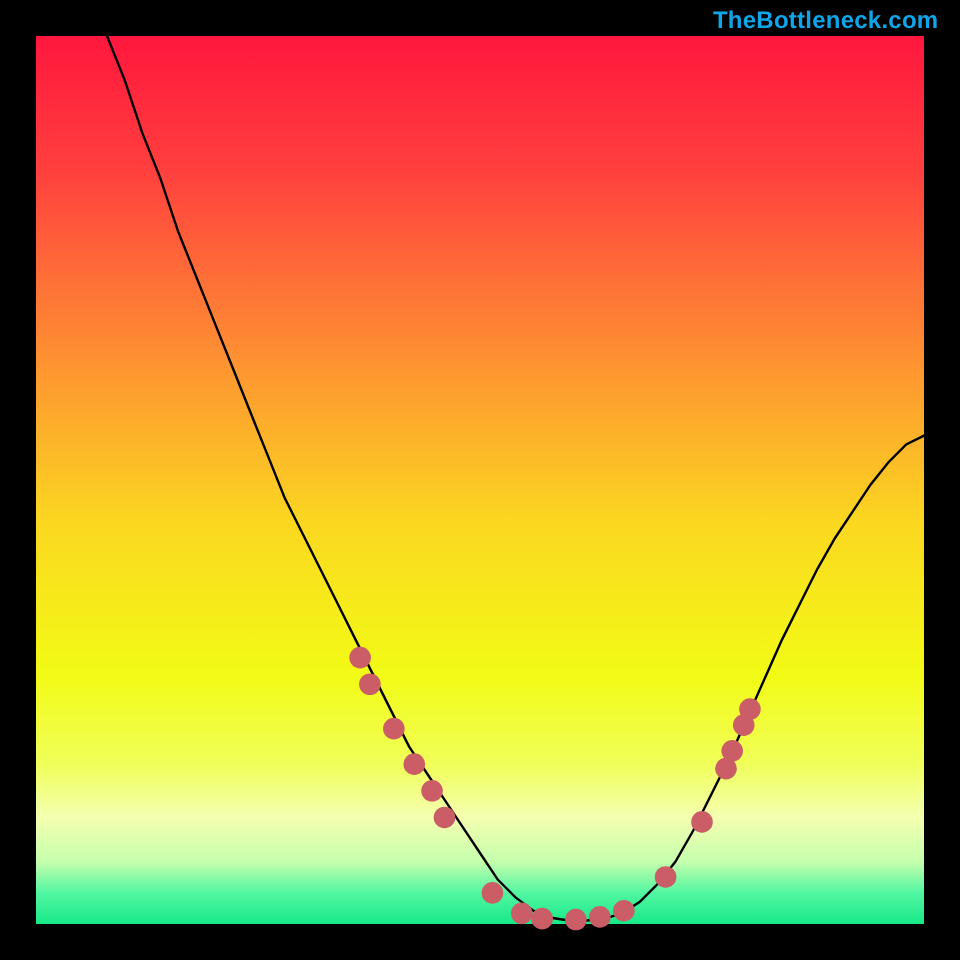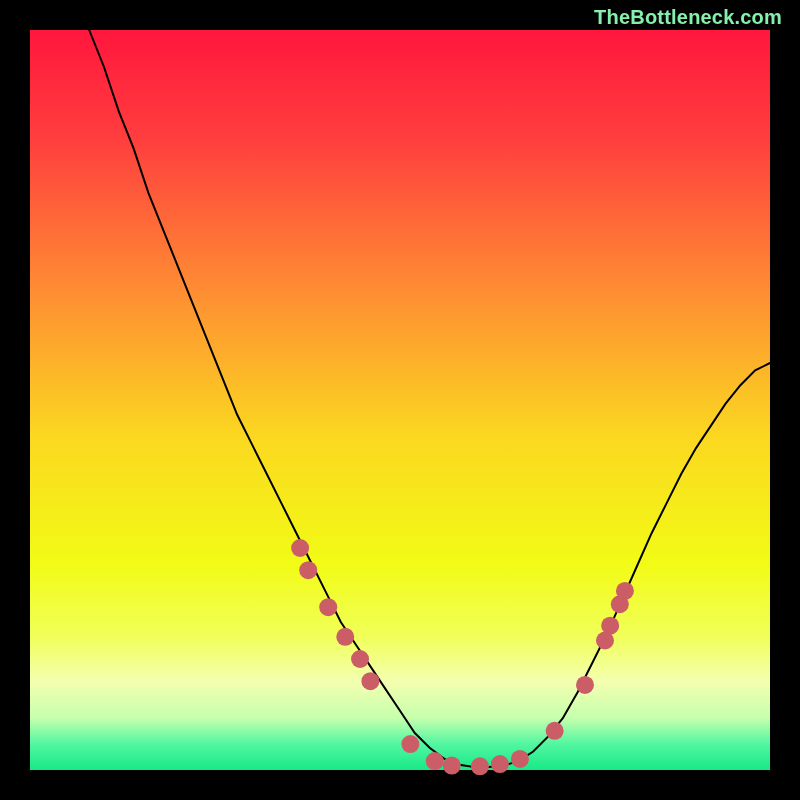--- a/index.html
+++ b/index.html
@@ -18,21 +18,21 @@
     height: 800px;
     background: #000;
   }
   .watermark {
     position: absolute;
     top: 6px;
     right: 18px;
     font-family: Arial, Helvetica, sans-serif;
     font-size: 20px;
     font-weight: 600;
-    color: #86efac;
+    color: #0ea5e9;
     letter-spacing: 0.2px;
   }
   svg {
     position: absolute;
     left: 0;
     top: 0;
   }
 </style>
 </head>
 <body>

